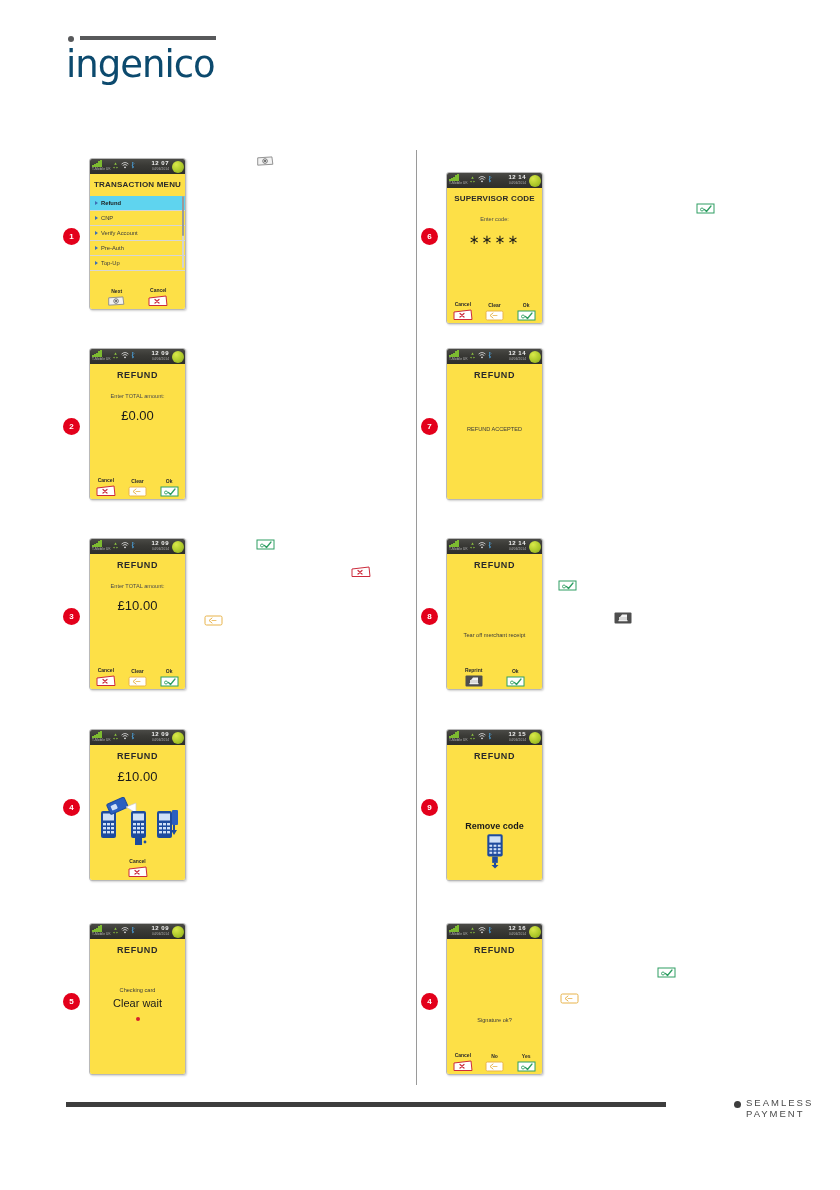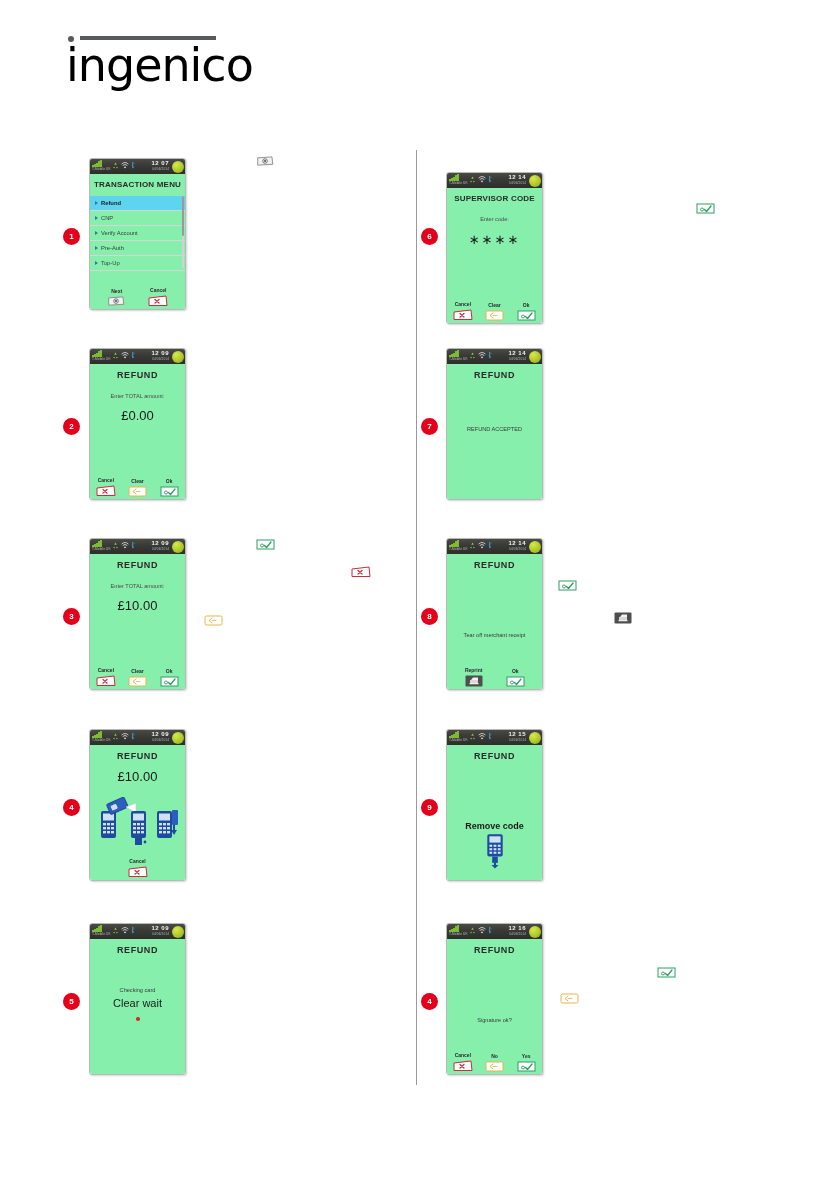--- a/index.html
+++ b/index.html
@@ -9,21 +9,21 @@
     font-family: "Liberation Sans", sans-serif;
     overflow: hidden;
   }
   .page { position: relative; width: 840px; height: 1190px; background:#fff; }
 
   
   .logo { position: absolute; left: 66px; top: 36px; }
   .logo-bar { width: 136px; height: 4px; background: #58595b; margin-left: 14px; margin-bottom: 3px;}
   .logo-dot { position:absolute; left:2px; top:0px; width:6px; height:6px; border-radius:50%; background:#58595b;}
   .logo-word {
-    font-size: 46px; line-height: 44px; color: #000000;
+    font-size: 37px; line-height: 44px; color: #0c4a6e;
     font-family: "DejaVu Sans", sans-serif; font-weight: 400; letter-spacing: -1px;
   }
   .logo-group {
     font-size: 23px; color: #c8102e; letter-spacing: 1.5px;
     font-family: "DejaVu Sans", sans-serif; font-weight: 700;
     text-align: right; margin-top: -4px; padding-right: 2px;
   }
 
   
   .vdivider { position:absolute; left:416px; top:150px; width:1px; height:935px; background:#9a9a9a; }
@@ -71,21 +71,21 @@
   .ico-bt { width:4px; height:8px; }
   .sb-time {
     position:absolute; right:16px; top:1px; color:#f2f2f2; font-size:6px; font-weight:bold;
     font-family:"Liberation Sans", sans-serif; letter-spacing:0.5px;
   }
   .sb-date { position:absolute; right:16px; top:8px; color:#b5b5b5; font-size:3.2px;
              font-family:"Liberation Sans", sans-serif; letter-spacing:0.1px; }
   .sb-batt { position:absolute; right:1px; top:1.5px; width:12px; height:12px; border-radius:50%;
              background: radial-gradient(circle at 35% 30%, #d9e84a 0%, #aec92a 55%, #86a51c 100%); }
 
-  .scr-body { position:relative; width:100%; height:137px; background:#86efac; }
+  .scr-body { position:relative; width:100%; height:137px; background:#fde047; }
   .scr-title {
     text-align:center; font-size:9px; font-weight:bold; color:#2a2a2a;
     letter-spacing:0.6px; padding-top:6px; font-family:"Liberation Sans", sans-serif;
   }
   .scr-title.small { font-size:8px; letter-spacing:0.2px; }
   .scr-sub {
     text-align:center; font-size:5.6px; color:#4a4a4a; margin-top:13px;
     font-family:"Liberation Sans", sans-serif;
   }
   .scr-amount {
@@ -879,14 +879,19 @@
       </div>
       <div class="fkey" style="left: 560px; top: 993px;">
         <svg class="k k-clear" viewBox="0 0 38 22" width="22" height="14">
     <rect x="2" y="2" width="34" height="18" rx="3" fill="#fff" stroke="#e8b34a" stroke-width="2"></rect>
     <path d="M16 6 L10 11 L16 16" fill="none" stroke="#e8b34a" stroke-width="2" stroke-linecap="round" stroke-linejoin="round"></path>
     <path d="M16 11 L24 11" stroke="#e8b34a" stroke-width="1.6" stroke-linecap="round"></path>
   </svg>
       </div>
     </div>
 
+  <div class="footer">
+    <div class="footer-bar"></div>
+    <div class="footer-dot"></div>
+    <div class="footer-text">SEAMLESS PAYMENT</div>
+  </div>
 
 </div>
 
 </body></html>

